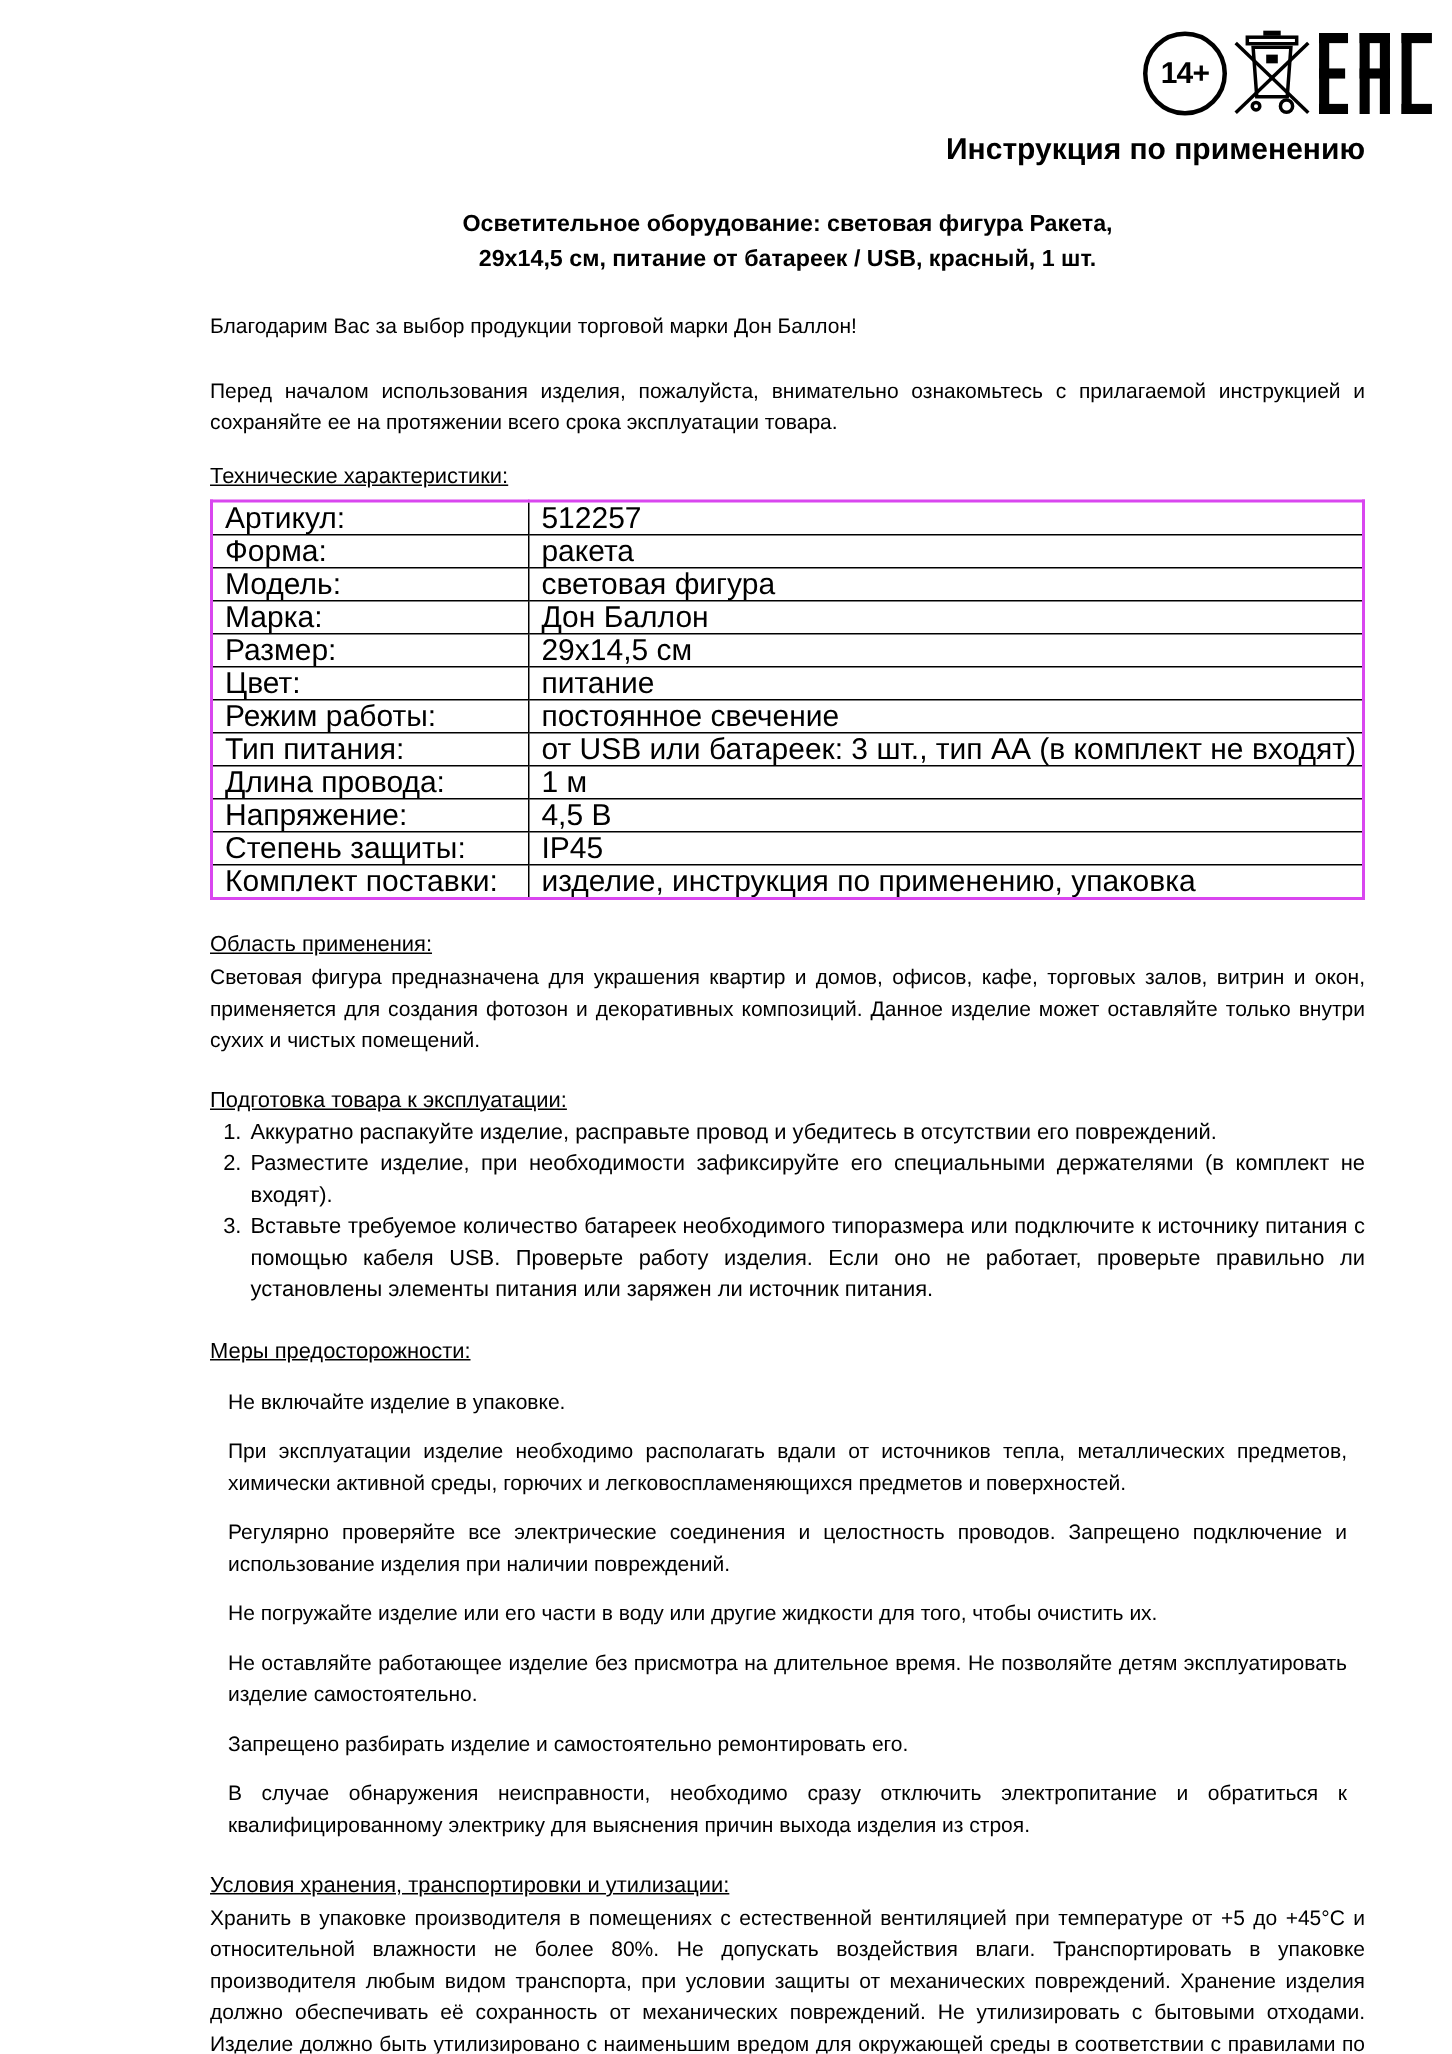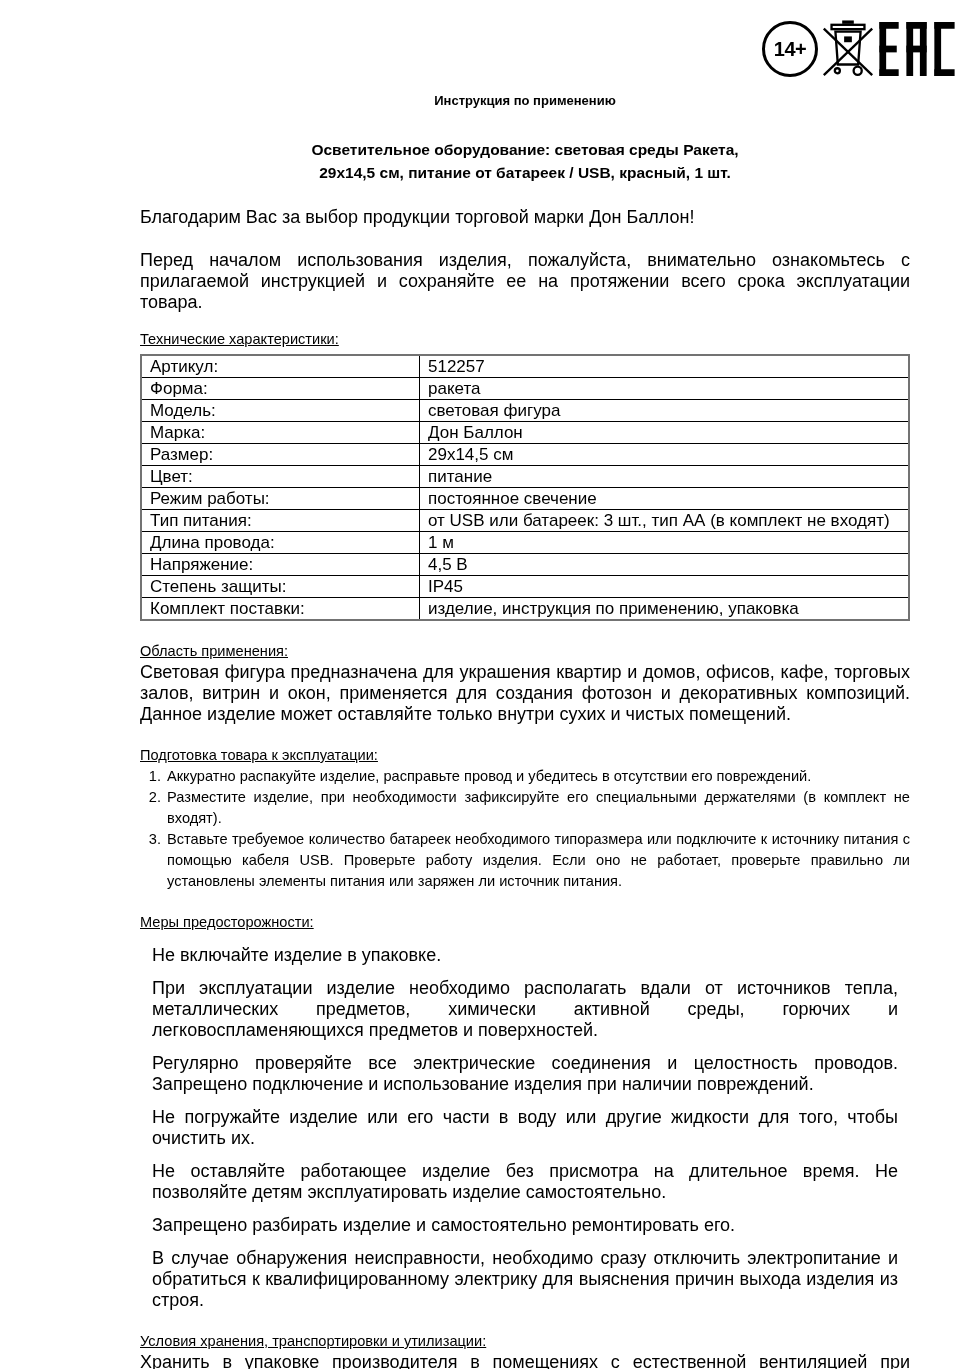--- a/index.html
+++ b/index.html
@@ -23,40 +23,40 @@
   .icon-box{display:block;}
   .sr-only{
     position:absolute;width:1px;height:1px;overflow:hidden;
     clip-path:inset(50%);white-space:nowrap;
   }
 
   
   .content{position:absolute;left:140px;top:0;width:770px;}
 
   .title{
-    margin:91px 0 0 0;text-align:center;
-    font-size:13px;font-weight:bold;line-height:19px;
+    margin:91px 0 0 0;text-align:right;
+    font-size:20px;font-weight:bold;line-height:19px;
   }
   .subtitle{
     margin-top:28px;text-align:center;
     font-size:15.5px;font-weight:bold;line-height:23px;
   }
 
-  .body-text{margin:0;font-size:18px;line-height:21px;text-align:justify;}
+  .body-text{margin:0;font-size:14px;line-height:21px;text-align:justify;}
   .mt-gap{margin-top:22px;}
   .mt-small{margin-top:15px;}
 
   .section-heading{
     margin:20px 0 0 0;font-size:14.6px;font-weight:normal;
     line-height:21px;text-decoration:underline;
   }
 
   table.specs{
     border-collapse:collapse;margin-top:4px;width:770px;
-    font-size:17px;border:2px solid #737373;
+    font-size:20px;border:2px solid #d946ef;
   }
   table.specs td{
     border:1px solid #000;height:21px;line-height:20px;
     padding:0 4px 0 8px;vertical-align:middle;white-space:nowrap;overflow:hidden;
   }
   table.specs td.label-cell{width:265px;}
 
   ol.prep-list{
     margin:0;padding-left:25px;font-size:14.6px;line-height:21px;
   }
@@ -103,21 +103,21 @@
       </svg>
       <span class="sr-only">EAC</span>
     </div>
   </div>
 
   <div class="content">
 
     <div class="title">Инструкция по применению</div>
 
     <div class="subtitle">
-      <div>Осветительное оборудование: световая среды Ракета,</div>
+      <div>Осветительное оборудование: световая фигура Ракета,</div>
       <div>29х14,5 см, питание от батареек / USB, красный, 1 шт.</div>
     </div>
 
     <p class="body-text mt-small" style="margin-top:23px;">Благодарим Вас за выбор продукции торговой марки Дон Баллон!</p>
 
     <p class="body-text mt-gap">Перед началом использования изделия, пожалуйста, внимательно ознакомьтесь с прилагаемой инструкцией и сохраняйте ее на протяжении всего срока эксплуатации товара.</p>
 
     <h3 class="section-heading" style="margin-top:16px;">Технические характеристики:</h3>
 
     <table class="specs">

